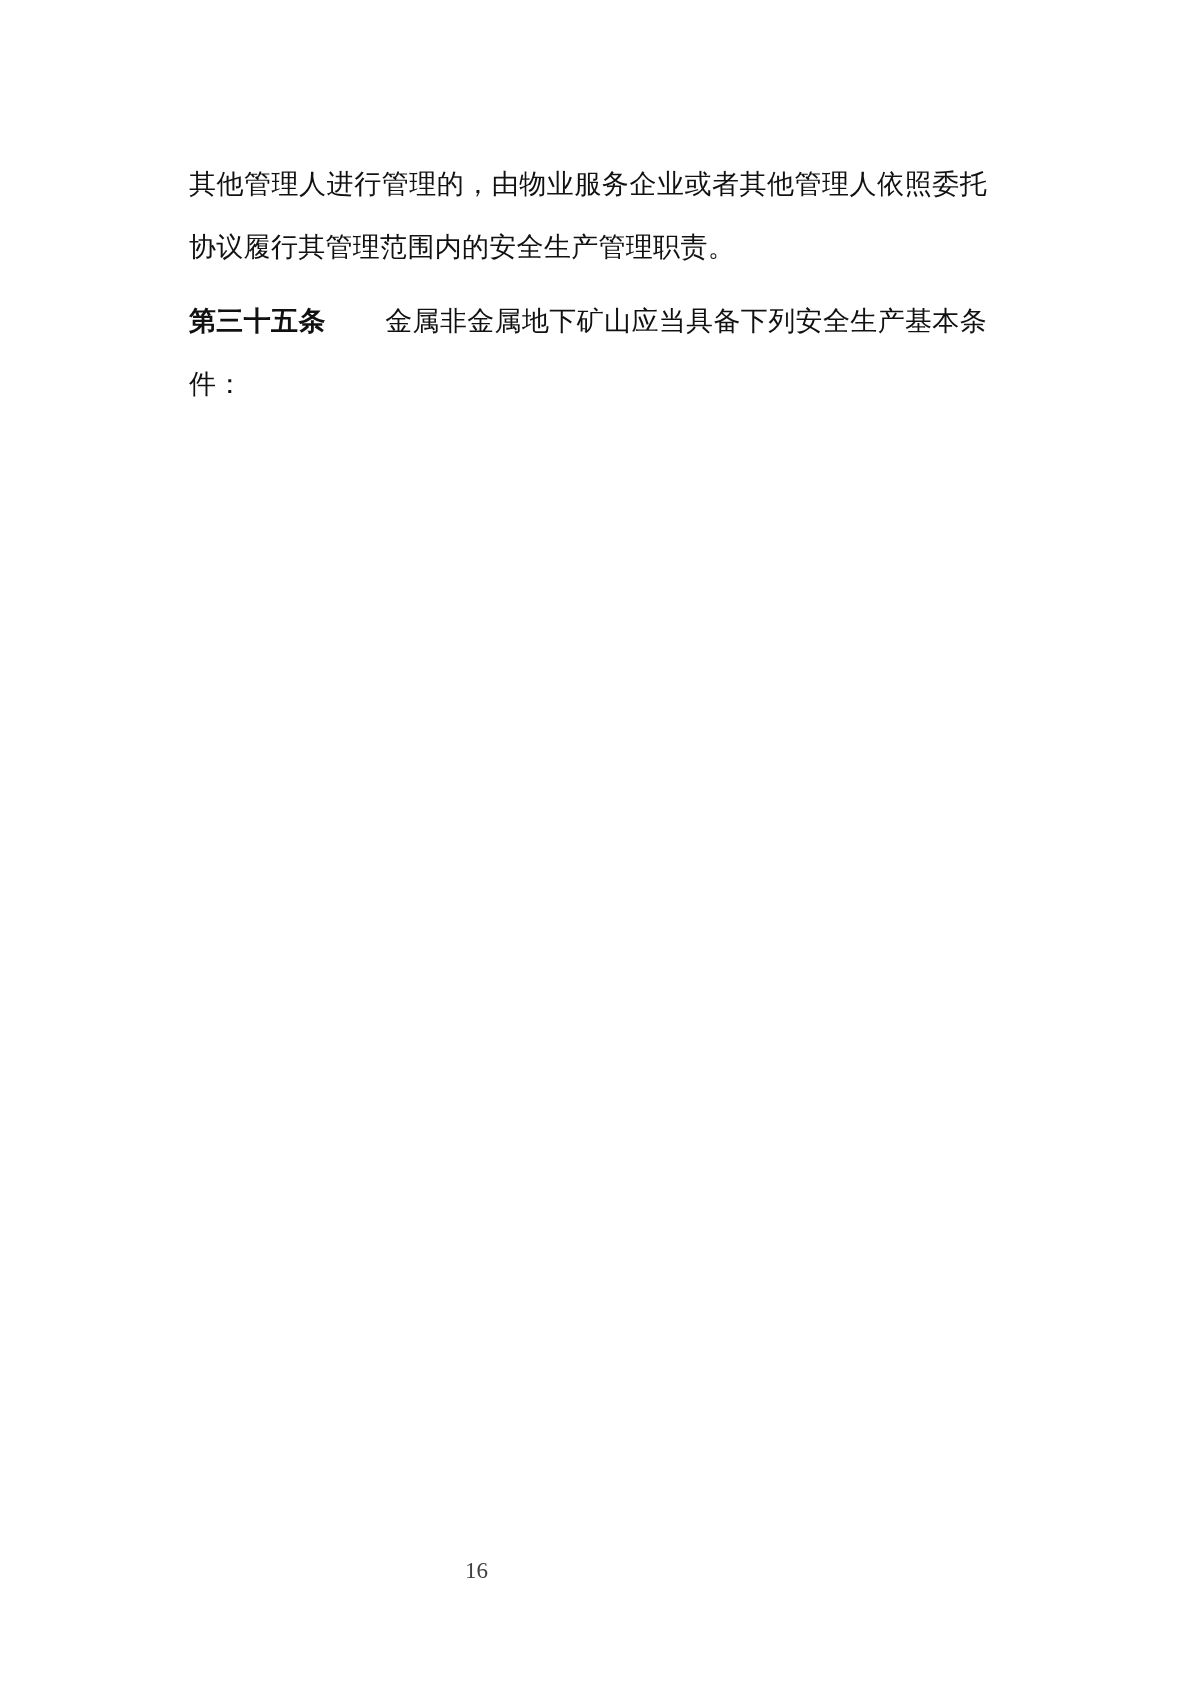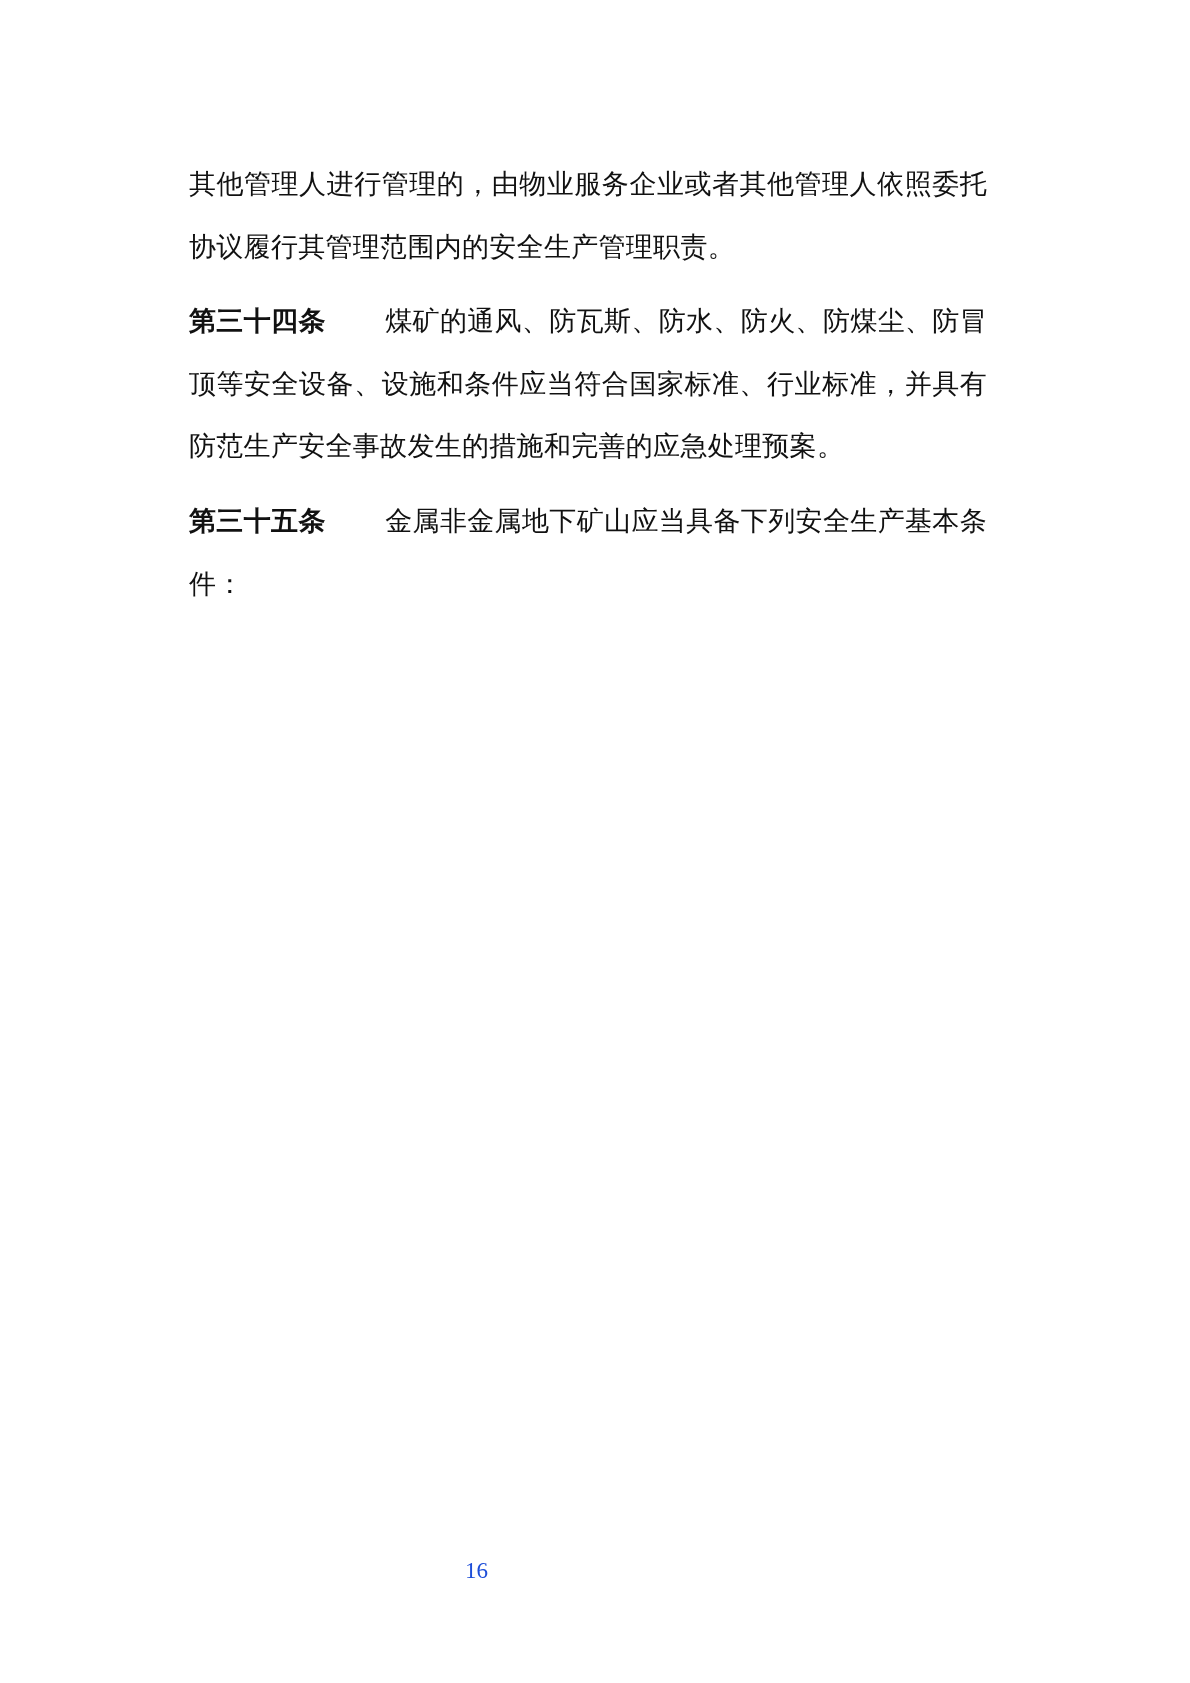--- a/index.html
+++ b/index.html
@@ -35,33 +35,32 @@
     margin-right: 2.2em;
   }
   .page-number {
     position: absolute;
     top: 1556px;
     left: 0;
     width: 953px;
     text-align: center;
     font-size: 23px;
     line-height: 30px;
-    color: #1d4ed8;
+    color: #404040;
   }
 </style>
 </head>
 <body>
 
 <div class="page">
 
   <p class="para"><span>其他管理人进行管理的，由物业服务企业或者其他管理人依照委托协议履行其管理范围内的安全生产管理职责。</span></p>
 
 
 
-  <p class="para"><span class="article-label">第三十四条</span><span>煤矿的通风、防瓦斯、防水、防火、防煤尘、防冒顶等安全设备、设施和条件应当符合国家标准、行业标准，并具有防范生产安全事故发生的措施和完善的应急处理预案。</span></p>
 
   <p class="para"><span class="article-label">第三十五条</span><span>金属非金属地下矿山应当具备下列安全生产基本条件：</span></p>
 
 
 
 </div>
 
 <div class="page-number">16</div>
 
 </body></html>

